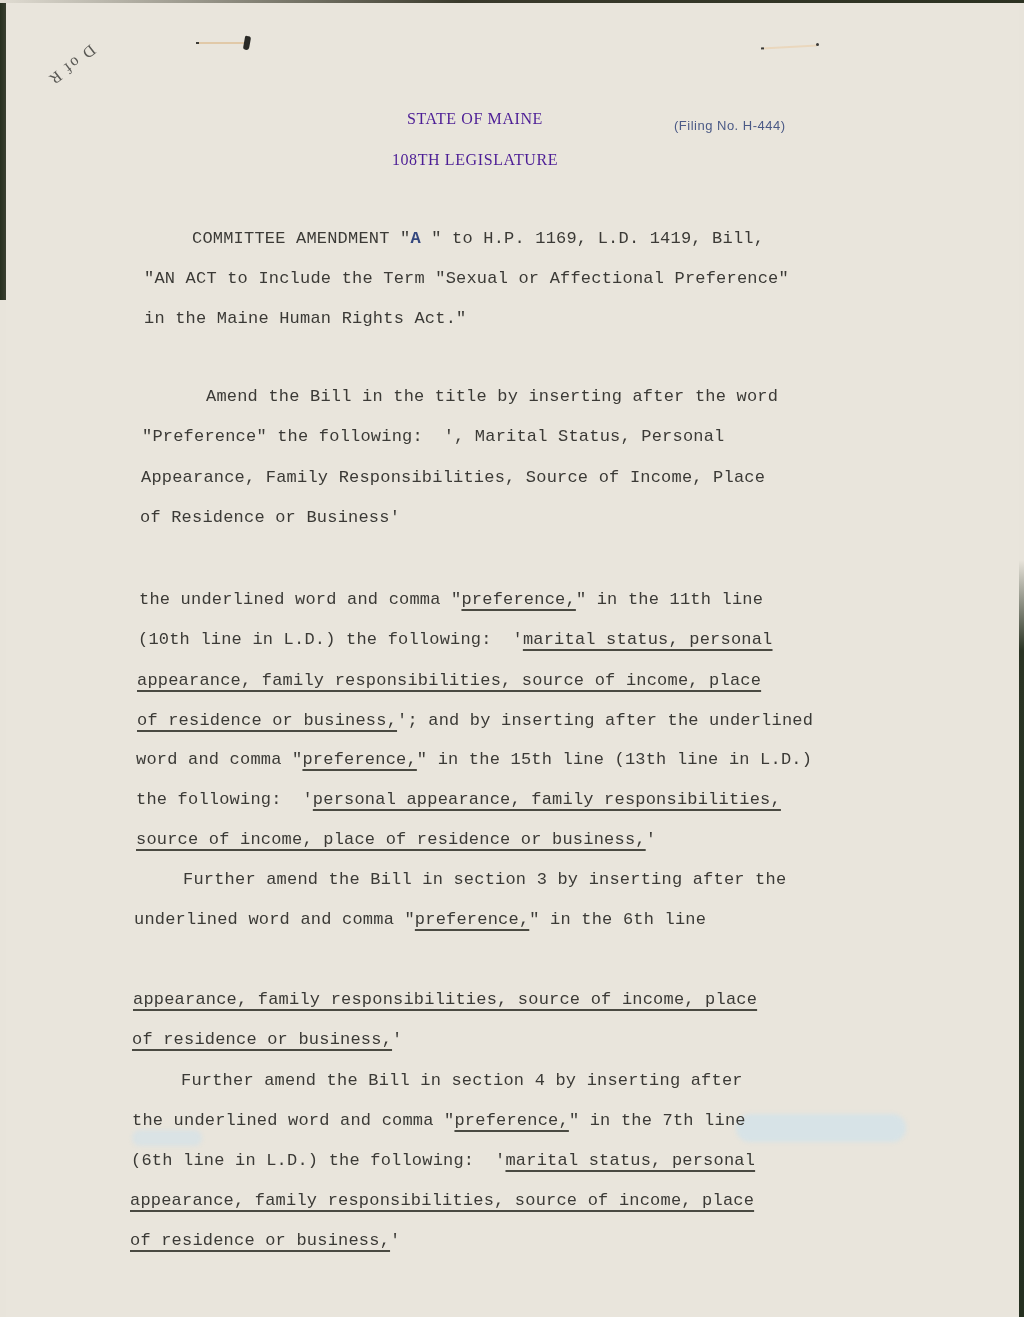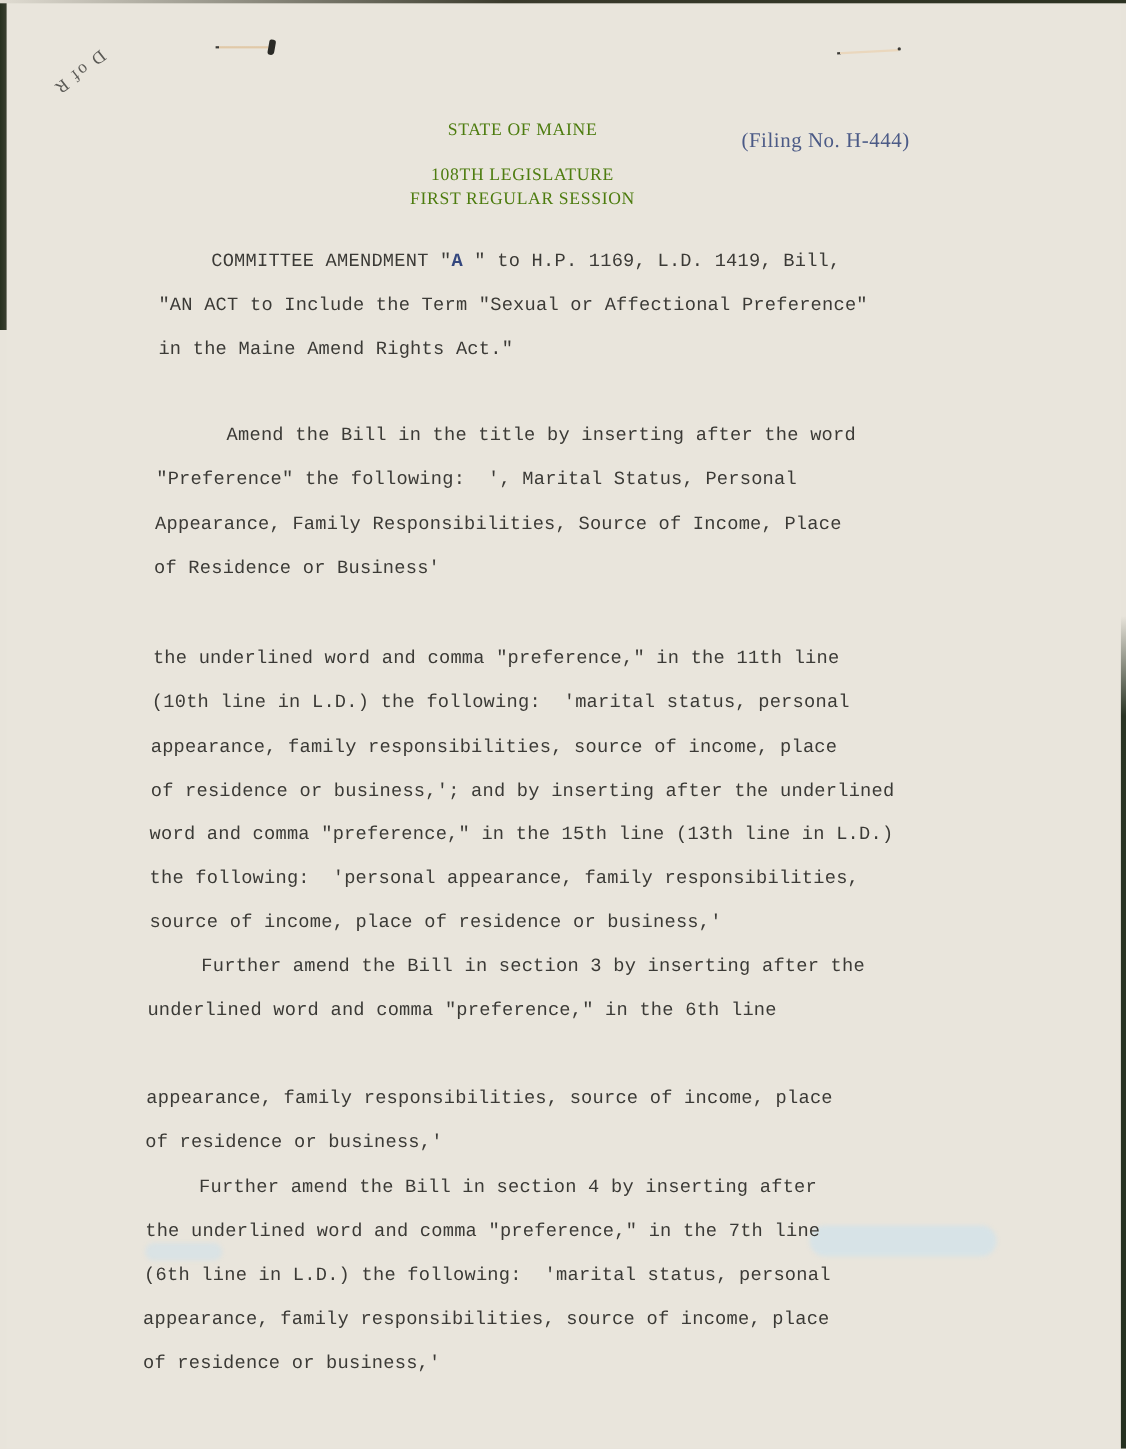--- a/index.html
+++ b/index.html
@@ -27,29 +27,29 @@
     position: absolute; left: 6px; top: 3px; right: 5px; bottom: 0;
     background: #e9e5dc;
   }
   .txt {
     position: absolute; white-space: pre;
     font-family: "Liberation Mono", "DejaVu Sans Mono", monospace;
     color: #3b3a36; font-size: 17px; letter-spacing: 0.2px;
   }
   .hdr {
     position: absolute; font-family: "Liberation Serif", "DejaVu Serif", serif;
-    color: #4d7c0f; font-size: 16px; letter-spacing: 0.6px; text-align: center;
+    color: #4c1d95; font-size: 16px; letter-spacing: 0.6px; text-align: center;
     left: 320px; width: 310px; white-space: pre;
   }
   .filing {
     position: absolute; left: 674px; top: 118px;
-    font-family: Liberation Serif, serif;
-    font-size: 19px; color: #4b5a86; letter-spacing: 0.5px; white-space: pre;
+    font-family: Liberation Sans, sans-serif;
+    font-size: 13px; color: #4b5a86; letter-spacing: 0.5px; white-space: pre;
   }
-  .u { text-decoration-thickness: 1.5px; text-underline-offset: 5px; text-decoration-color: #4a4a42; }
+  .u { text-decoration: underline; text-decoration-thickness: 1.5px; text-underline-offset: 5px; text-decoration-color: #4a4a42; }
   .amend-letter { color: #34477e; font-weight: bold; }
   .stamp {
     position: absolute; left: 44px; top: 56px;
     font-family: "Liberation Serif", "DejaVu Serif", serif; font-size: 16px;
     color: #5a5955; transform: rotate(-38deg) scaleY(-1) scaleX(-1); transform-origin: center;
     white-space: pre; letter-spacing: 2px;
   }
   .staple-left {
     position: absolute; left: 196px; top: 42px; width: 48px; height: 2px;
     background: linear-gradient(to right, #3b3a36 0 3px, #e1c9a8 3px 100%);
@@ -84,26 +84,25 @@
 
   <div class="staple-left"></div>
   <div class="staple-left-end"></div>
   <div class="staple-right"></div>
   <div class="staple-right-dot"></div>
 
   <div class="stamp">D of R</div>
 
   <div class="hdr" style="top:110px">STATE OF MAINE</div>
   <div class="hdr" style="top:151px">108TH LEGISLATURE</div>
-  <div class="hdr" style="top:172px">FIRST REGULAR SESSION</div>
   <div class="filing">(Filing No. H-444)</div>
 
   <div class="txt" style="left:192px; top:229px"><span>COMMITTEE AMENDMENT "</span><span class="amend-letter">A</span><span> " to H.P. 1169, L.D. 1419, Bill,</span></div>
   <div class="txt" style="left:144px; top:269px">"AN ACT to Include the Term "Sexual or Affectional Preference"</div>
-  <div class="txt" style="left:144px; top:309px">in the Maine Amend Rights Act."</div>
+  <div class="txt" style="left:144px; top:309px">in the Maine Human Rights Act."</div>
 
   <div class="txt" style="left:206px; top:387px">Amend the Bill in the title by inserting after the word</div>
   <div class="txt" style="left:142px; top:427px">"Preference" the following:  ', Marital Status, Personal</div>
   <div class="txt" style="left:141px; top:468px">Appearance, Family Responsibilities, Source of Income, Place</div>
   <div class="txt" style="left:140px; top:508px">of Residence or Business'</div>
 
   <div class="txt" style="left:139px; top:590px"><span>the underlined word and comma "</span><span class="u">preference,</span><span>" in the 11th line</span></div>
   <div class="txt" style="left:138px; top:630px"><span>(10th line in L.D.) the following:  '</span><span class="u">marital status, personal</span></div>
   <div class="txt" style="left:137px; top:671px"><span class="u">appearance, family responsibilities, source of income, place</span></div>
   <div class="txt" style="left:137px; top:711px"><span class="u">of residence or business,</span><span>'; and by inserting after the underlined</span></div>

